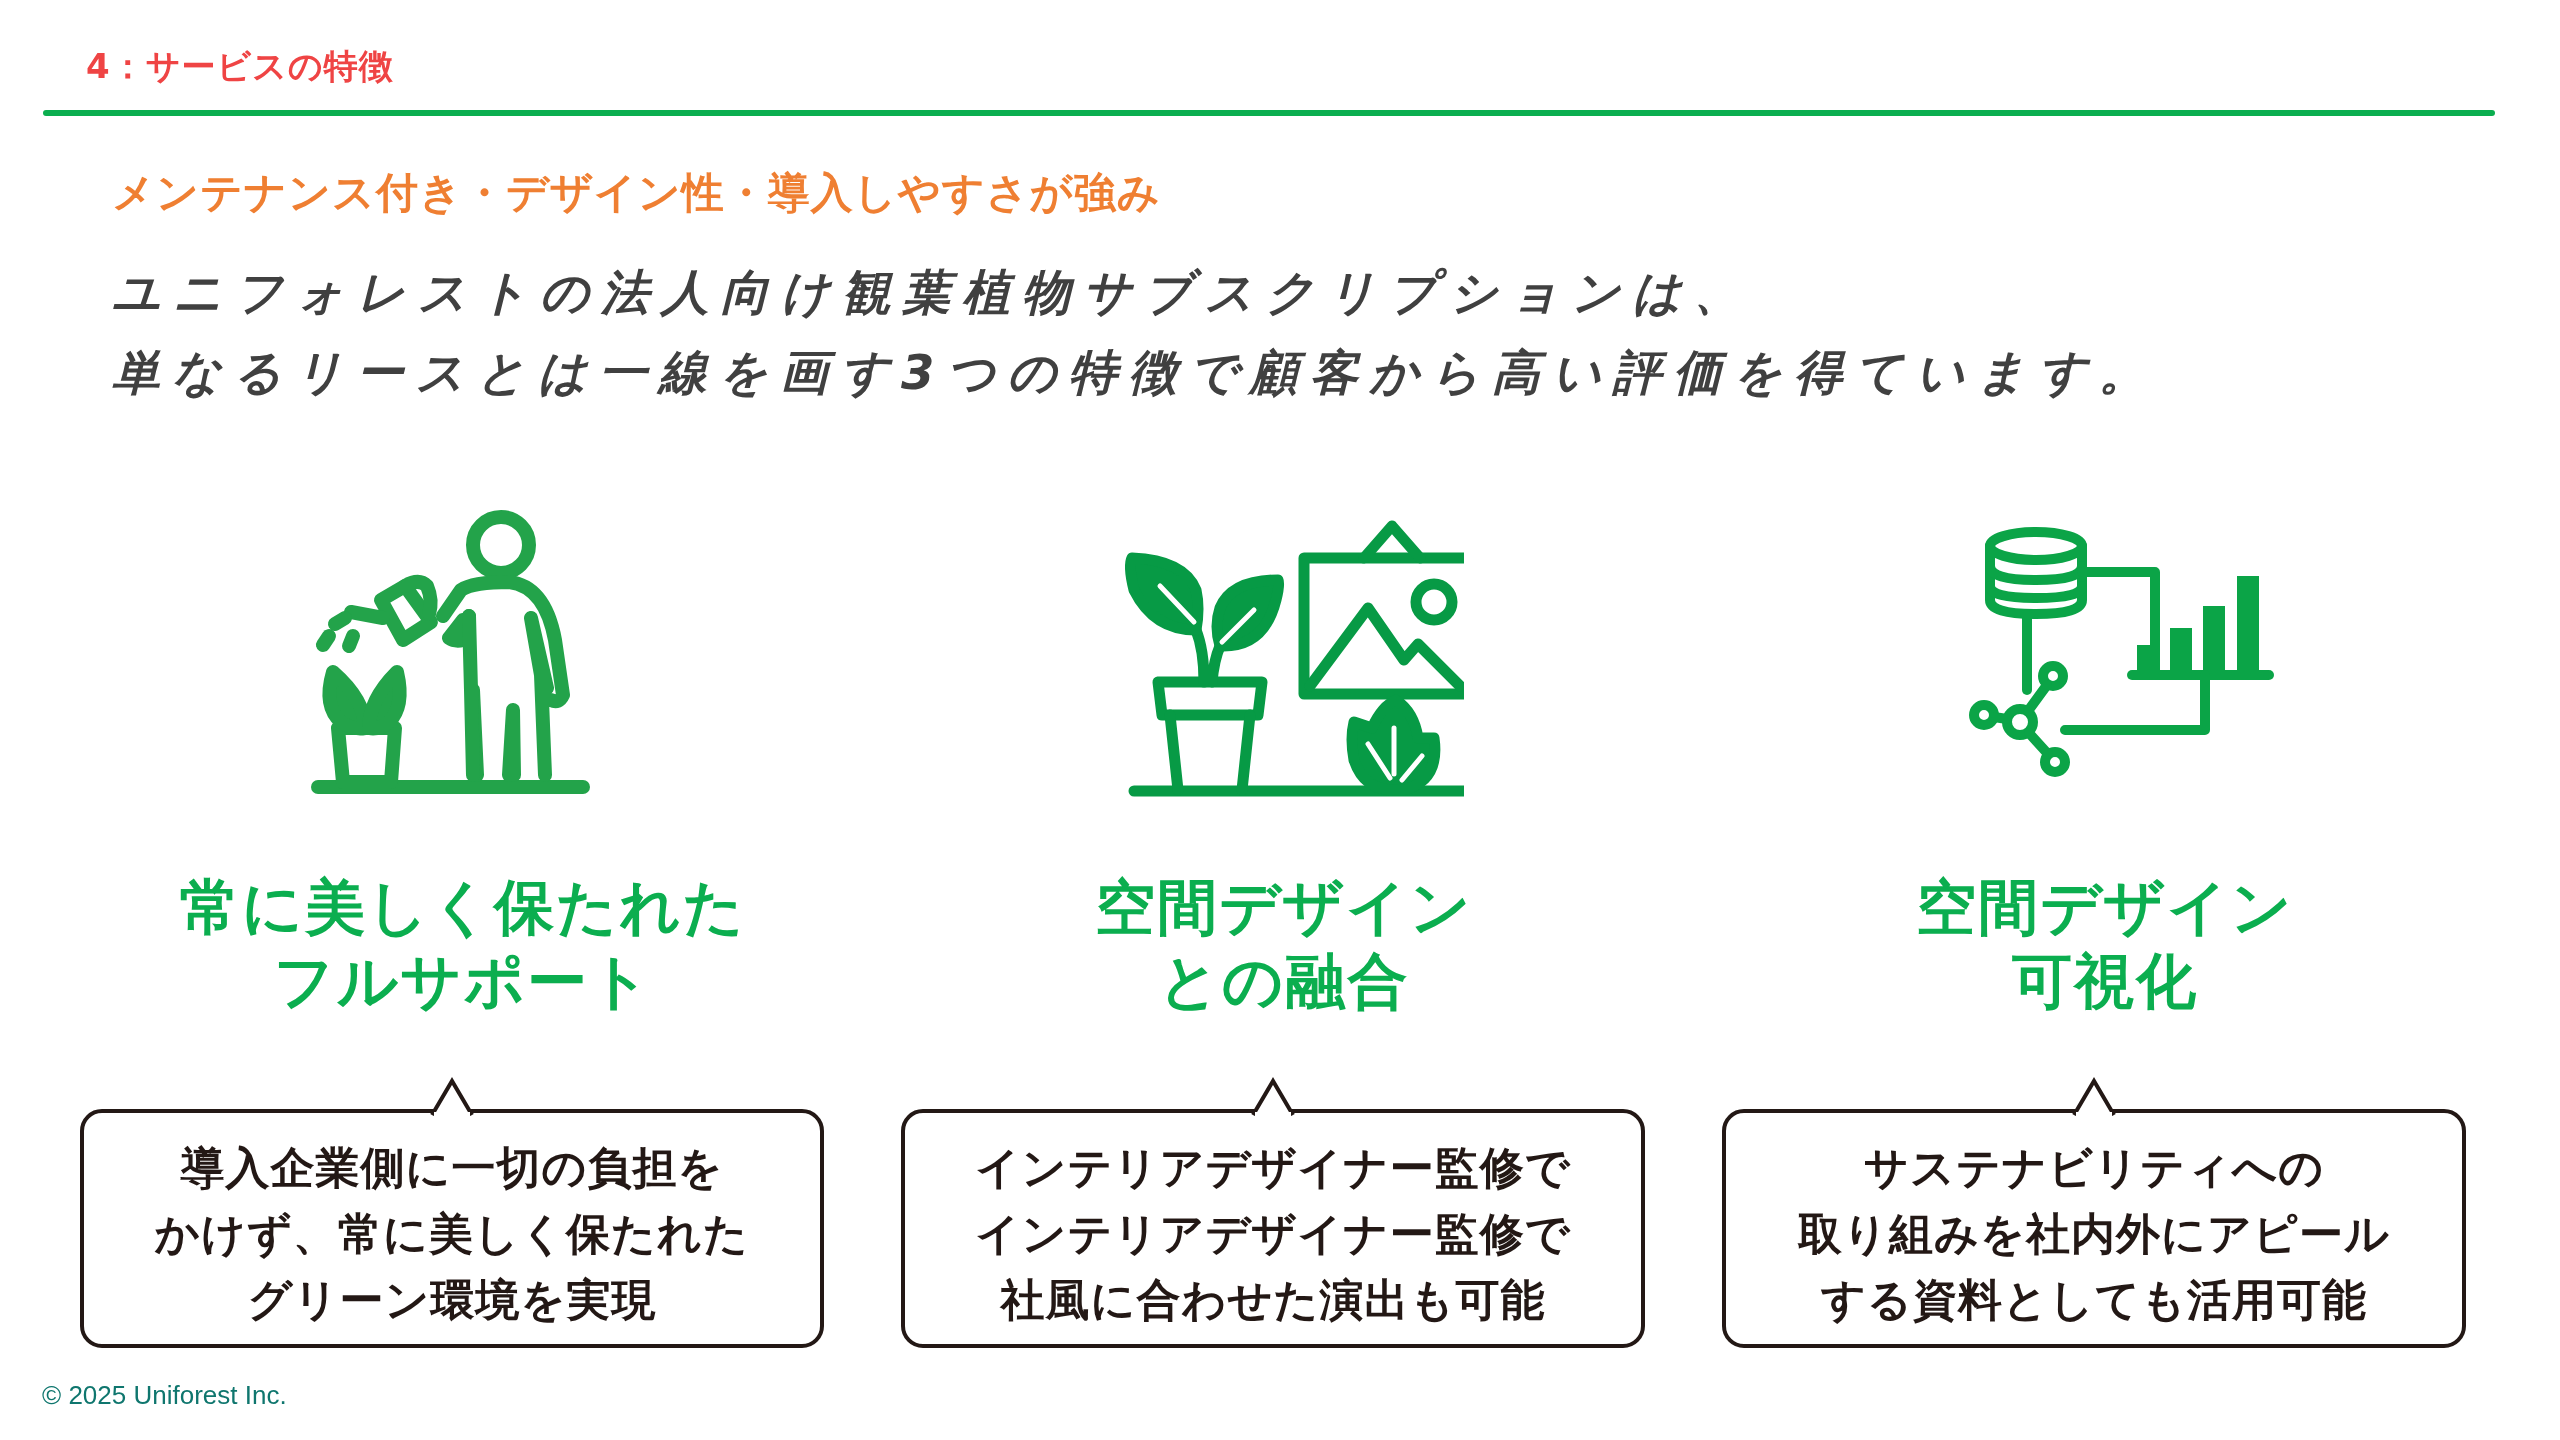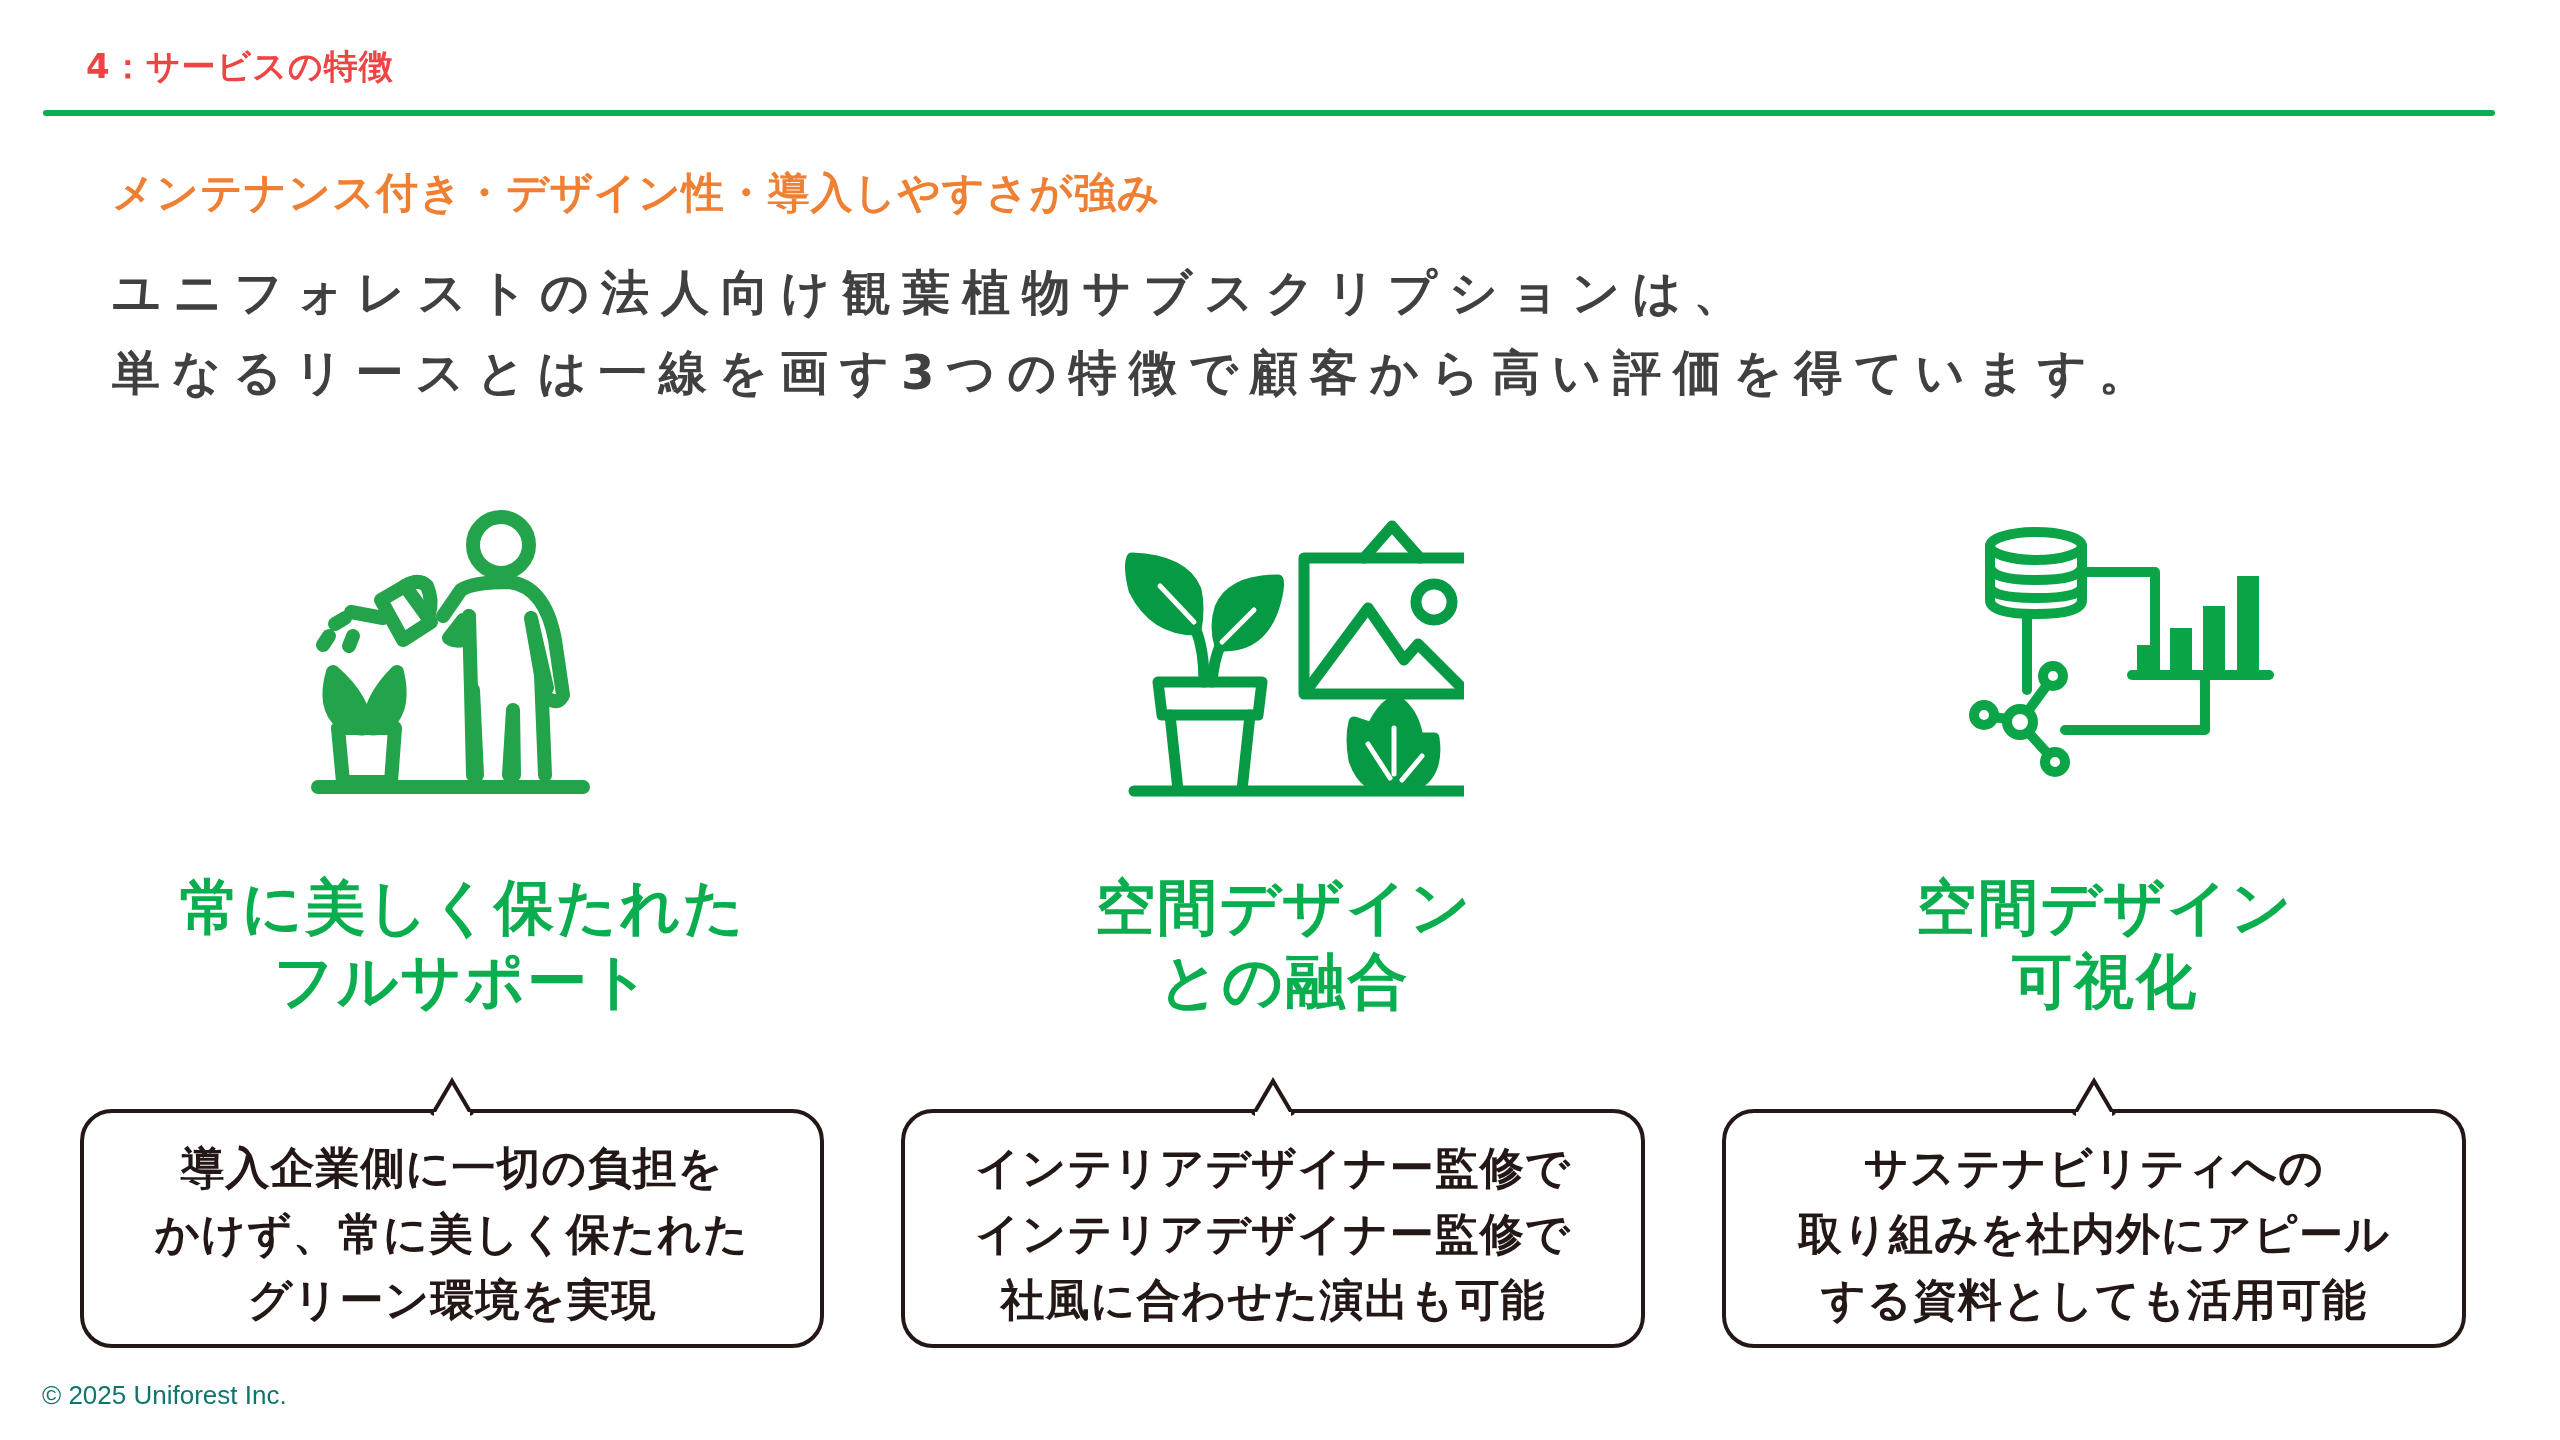--- a/index.html
+++ b/index.html
@@ -16,35 +16,35 @@
     background:#0bae4f; border-radius:3px;
   }
   .subtitle {
     position:absolute; left:112px; top:165px; font-size:42px; font-weight:bold;
     color:#ef7f32; line-height:56px; white-space:nowrap; letter-spacing:1px;
   }
   .lead {
     position:absolute; left:112px; top:252px; font-size:48px; font-weight:bold;
     color:#404040; line-height:80px; letter-spacing:12px; white-space:nowrap;
   }
-  .lead div { display:block; }
+  .lead div { display:block;font-style:italic; }
   .feature {
     position:absolute; top:490px; width:760px;
   }
   .feature .icon {
     position:absolute; left:50%; transform:translateX(-50%); top:0; width:360px; height:320px;
   }
   .feature .icon svg { width:100%; height:100%; display:block; }
   .feature .title {
     position:absolute; top:380px; left:0; width:100%; text-align:center;
     font-size:60px; font-weight:bold; color:#0bae4f; line-height:74px; letter-spacing:2px;
   }
   .callout {
     position:absolute; top:619px; left:-3px; width:744px; height:239px;
-    border:4px solid #231815; border-radius:32px; box-sizing:border-box; background:#fff;
+    border:4px solid #231815; border-radius:22px; box-sizing:border-box; background:#fff;
   }
   .callout .tail {
     position:absolute; left:50%; top:-34px; width:40px; height:36px; transform:translateX(-50%);
   }
   .callout .tail svg { width:100%; height:100%; display:block; overflow:visible; }
   .callout .body {
     position:absolute; left:0; right:0; top:22px; text-align:center;
     font-size:44px; font-weight:bold; color:#231815; line-height:66px; letter-spacing:1px;
   }
   .footer {

